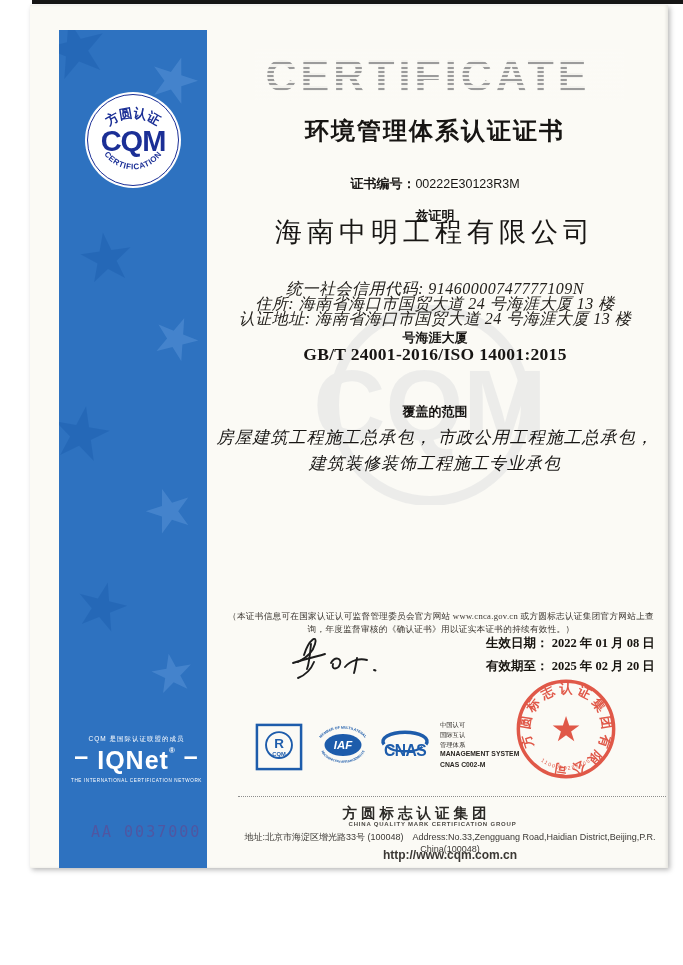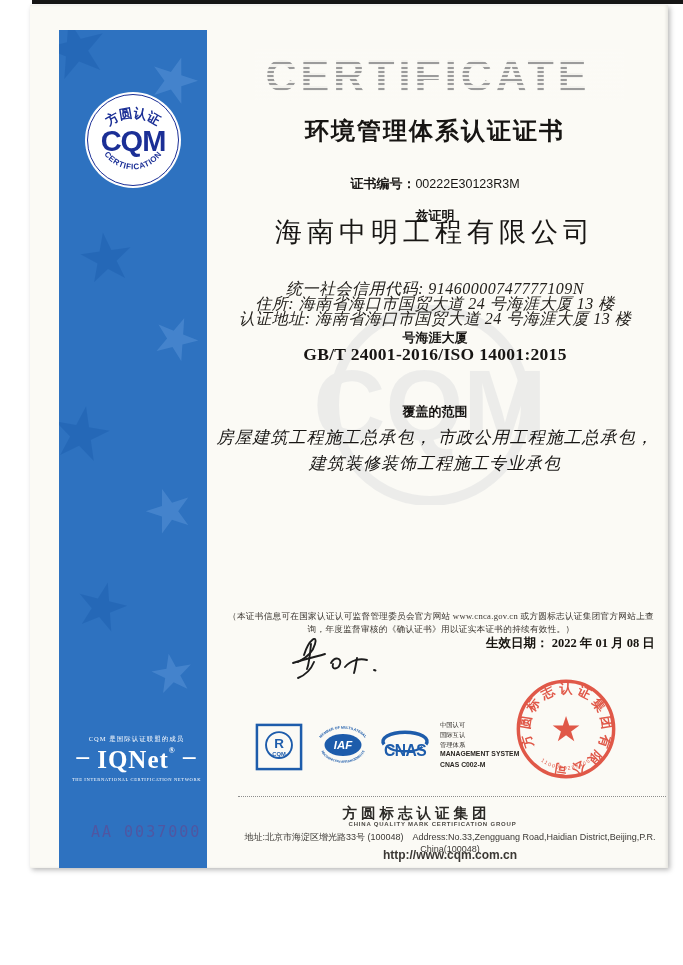--- a/index.html
+++ b/index.html
@@ -7,21 +7,21 @@
          font-family:"Liberation Serif",serif;}
   .scan-edge{position:absolute;left:32px;top:0;width:651px;height:4px;background:#161616;}
   .page{position:absolute;left:30px;top:5px;width:638px;height:863px;background:#fbfaf5;
         box-shadow:2px 2px 5px rgba(0,0,0,.28), inset -2px 0 3px rgba(0,0,0,.08);}
   
   .band{position:absolute;left:29px;top:25px;width:148px;height:838px;background:#2e72c0;overflow:hidden;}
   .band .star{position:absolute;color:#1c5eae;opacity:.45;line-height:1;user-select:none;}
   .band .star.lt{color:#5a95d8;opacity:.5;}
   .cqm-logo{position:absolute;left:24px;top:60px;width:100px;height:100px;}
   .iqnet{position:absolute;left:0;top:705px;width:155px;text-align:center;color:#fff;
-         font-family:Liberation Serif, serif;}
+         font-family:Liberation Sans, sans-serif;}
   .iqnet .note{font-size:6.5px;letter-spacing:1px;}
   .iqnet .word{font-size:25px;font-weight:bold;letter-spacing:1px;margin-top:2px;}
   .iqnet .dash{font-weight:bold;position:relative;top:-4px;}
   .iqnet .reg{font-size:8px;vertical-align:top;}
   .iqnet .sub{font-size:4.6px;letter-spacing:.6px;margin-top:3px;}
   .band-serial{position:absolute;left:32px;top:793px;width:116px;color:#53549f;opacity:.9;
          font-family:"DejaVu Sans Mono",monospace;font-size:15px;letter-spacing:2px;}
   
   .cert-word{position:absolute;left:202px;top:46px;width:392px;text-align:center;
       font-family:"Liberation Sans",sans-serif;font-weight:bold;font-size:43px;letter-spacing:4px;
@@ -137,20 +137,21 @@
     <div class="ctr standard">GB/T 24001-2016/ISO 14001:2015</div>
 
     <div class="ctr scopelbl">覆盖的范围</div>
     <div class="ctr scope1">房屋建筑工程施工总承包， 市政公用工程施工总承包，</div>
     <div class="ctr scope2">建筑装修装饰工程施工专业承包</div>
 
     <div class="ctr fineprint">（本证书信息可在国家认证认可监督管理委员会官方网站 www.cnca.gov.cn 或方圆标志认证集团官方网站上查询，年度监督审核的《确认证书》用以证实本证书的持续有效性。）</div>
 
     <div class="dates">
       <div>生效日期： 2022 年 01 月 08 日</div>
+      <div>有效期至： 2025 年 02 月 20 日</div>
     </div>
 
     <svg class="signature" viewBox="0 0 100 52">
       <g fill="none" stroke="#1c1c1c" stroke-width="1.9" stroke-linecap="round">
         <path d="M16,24 C21,8 30,3 27,13 C25,21 18,27 10,31"></path>
         <path d="M5,32 C17,28 31,25 37,23"></path>
         <path d="M23,13 C22,24 21,33 19,38"></path>
         <path d="M26,31 C22,41 15,45 10,47"></path>
         <path d="M43,32 C47,25 54,27 52,33 C50,39 43,39 45,33"></path>
         <path d="M57,36 C63,29 72,27 79,29"></path>

